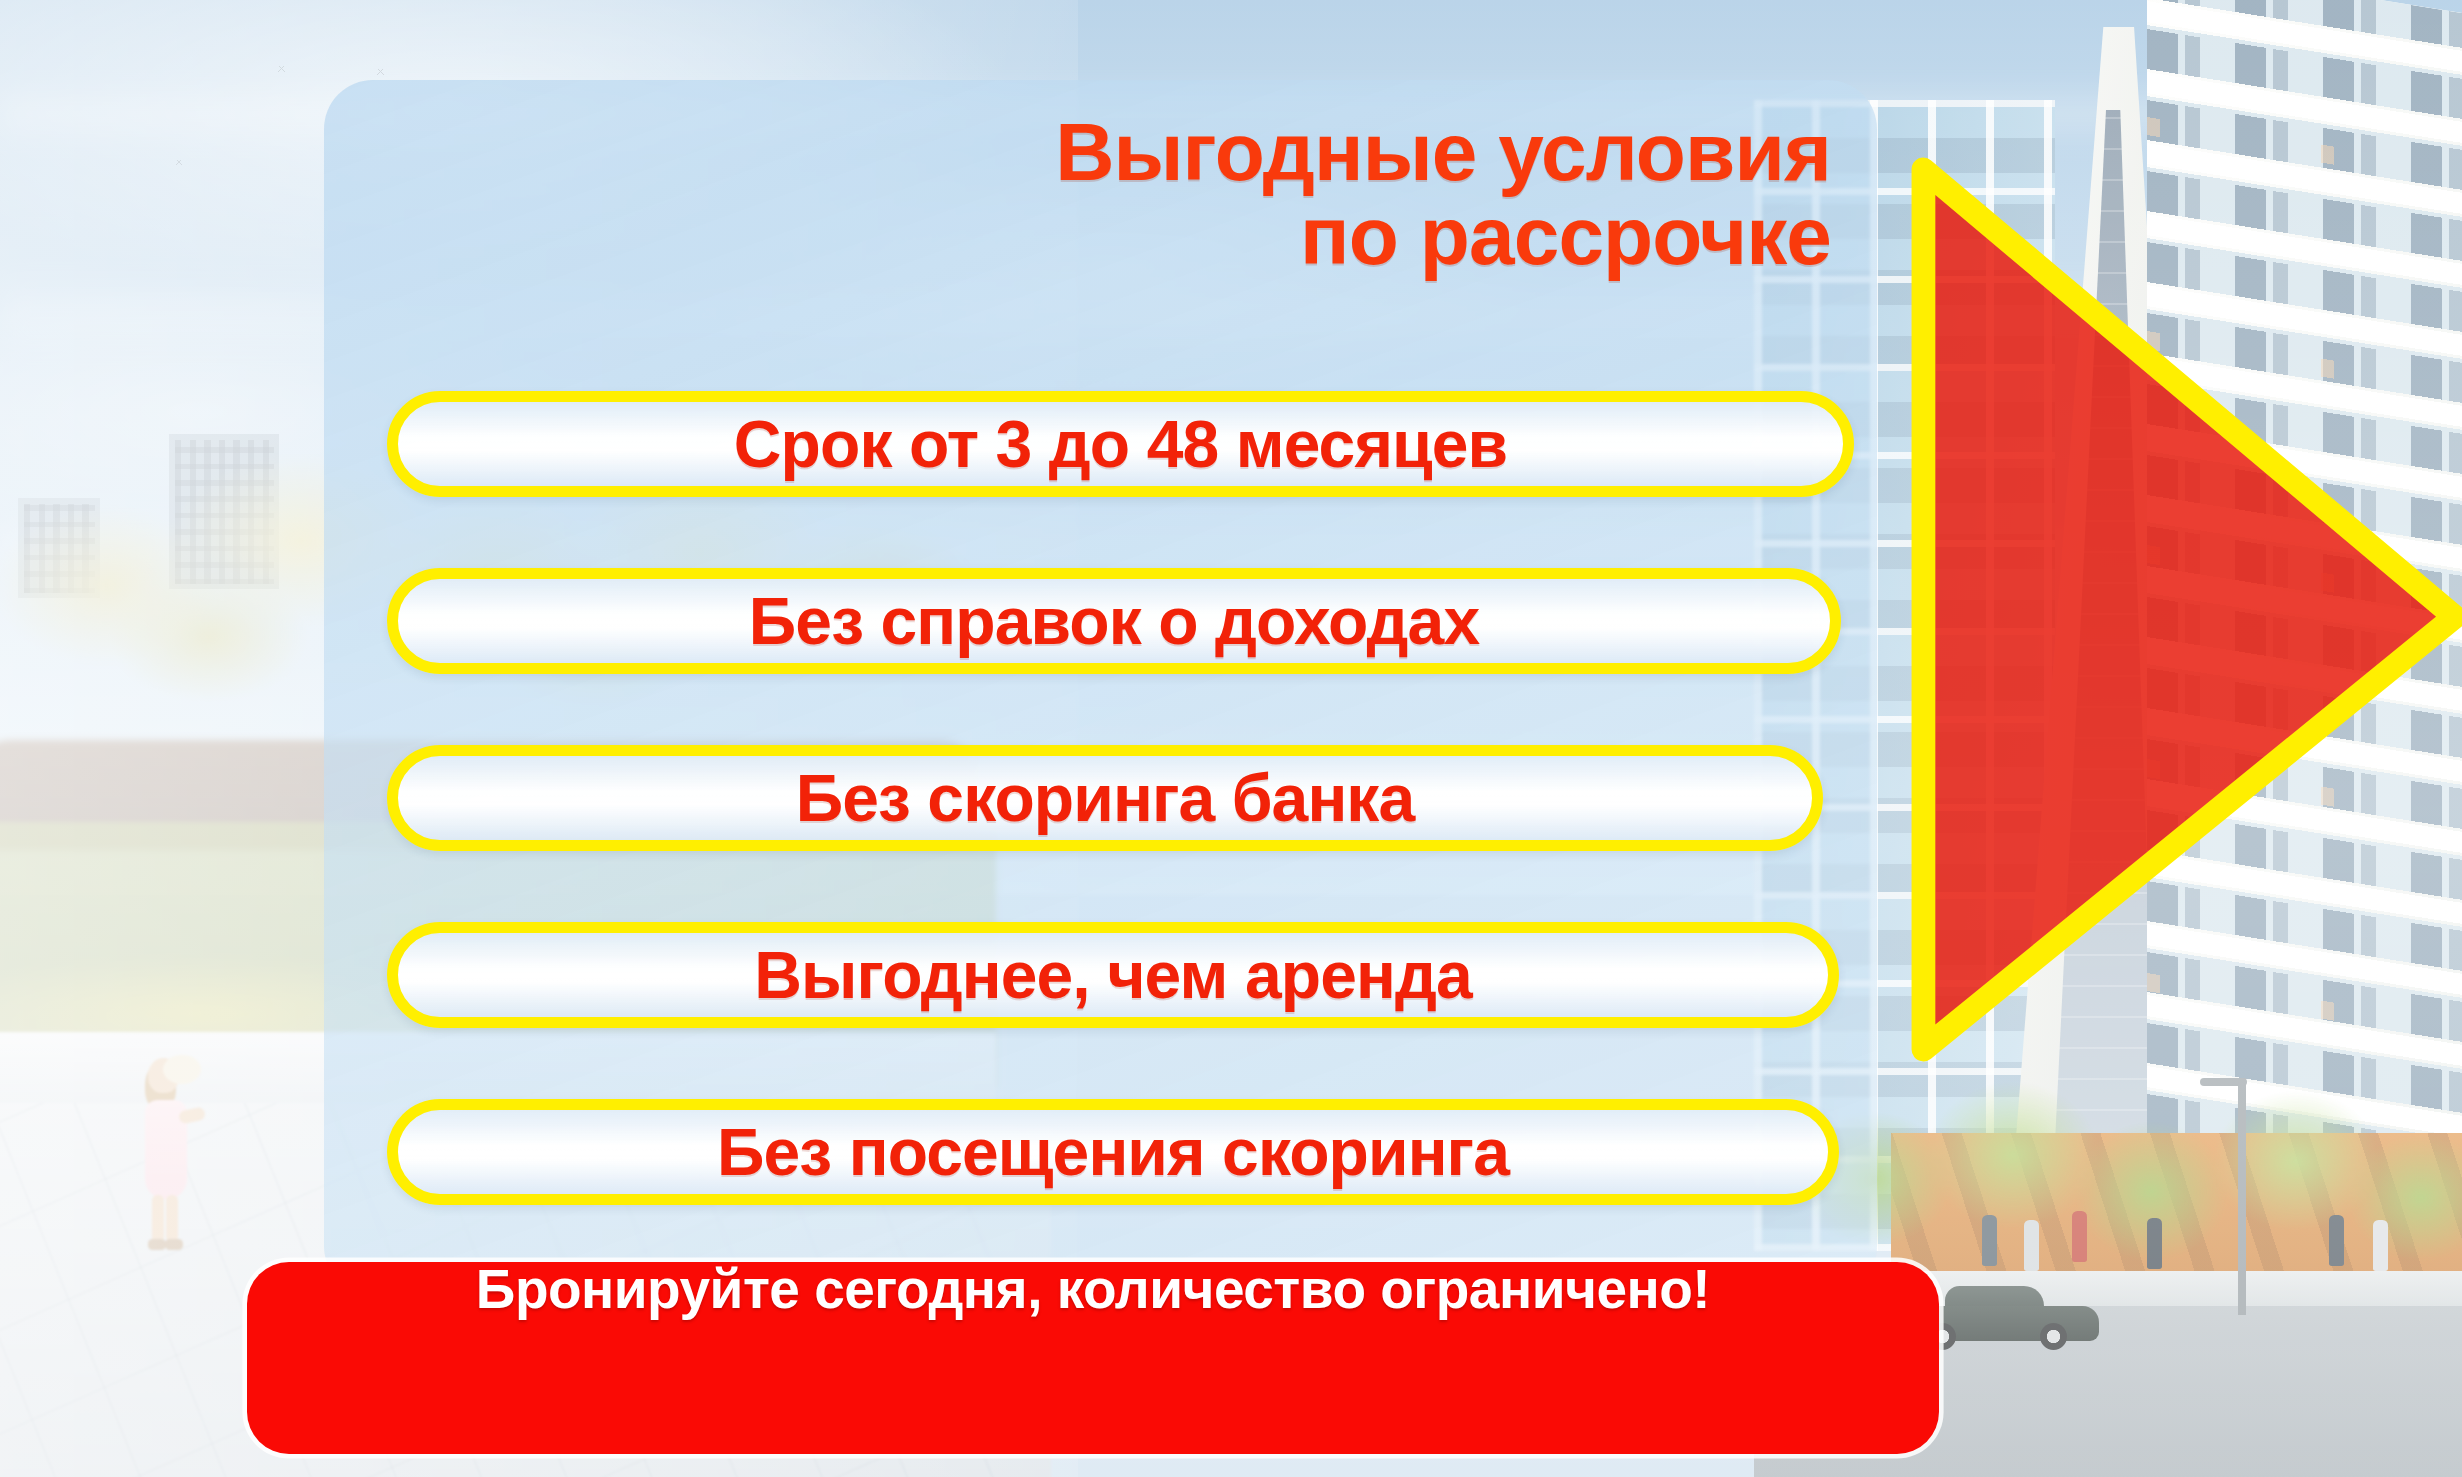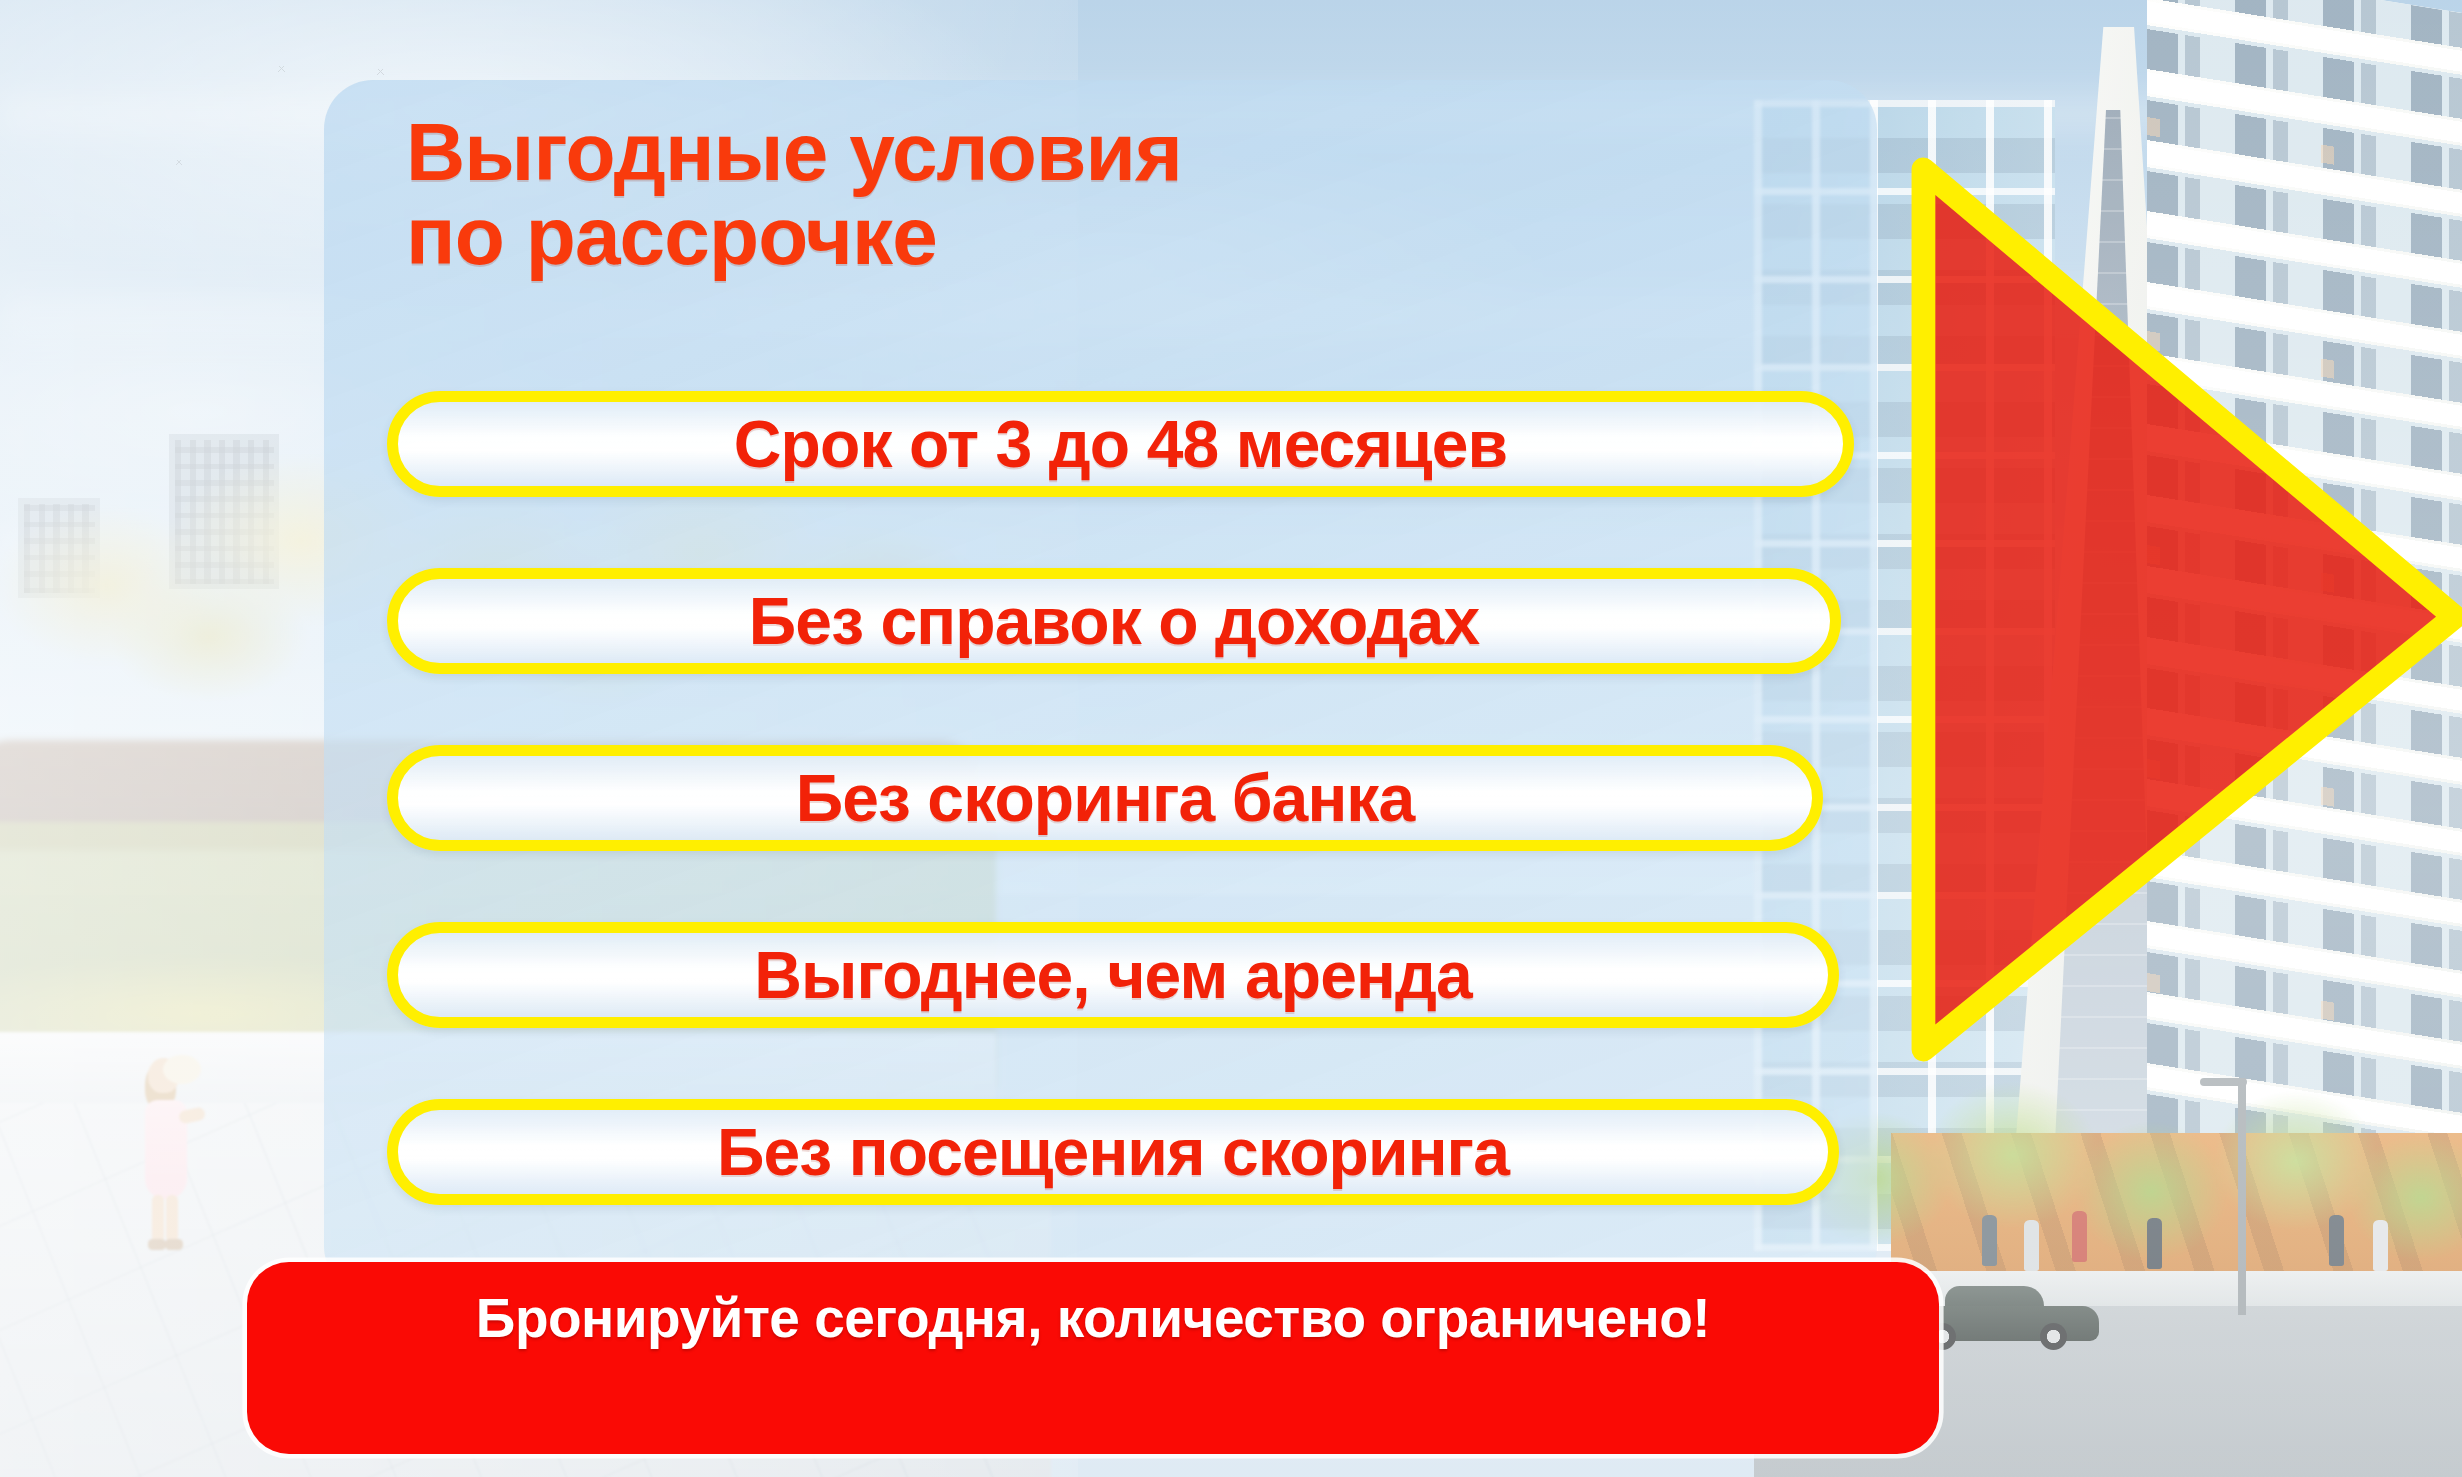--- a/index.html
+++ b/index.html
@@ -260,20 +260,21 @@
   
   .headline {
     position:absolute; left:406px; top:110px; width:1425px;
     color:#f93a0c;
     font-size:82px;
     font-weight:bold;
     line-height:1.02;
     letter-spacing:-0.9px;
     white-space:pre-line;
     text-shadow:0 1.8px 0 rgba(150,30,0,.18);
+    text-align:right;
   }
 
   
   .pills {
     position:absolute; left:387px; top:391px; width:1480px;
   }
   .pill {
     position:relative;
     height:106px;
     margin-bottom:71px;
@@ -307,21 +308,20 @@
   
   .cta {
     position:absolute;
     left:247px; top:1262px; width:1692px; height:192px;
     background:#fa0a05;
     border-radius:42px;
     box-shadow:0 0 0 4.6px rgba(255,255,255,.85);
     display:flex;
     align-items:flex-start;
     justify-content:center;
-    padding-top:29px;
   }
   .cta-text {
     color:#ffffff;
     font-weight:bold;
     font-size:55px;
     letter-spacing:-0.5px;
     white-space:nowrap;
     line-height:1;
     text-shadow:0 1.8px 2.7px rgba(90,0,0,.30);
   }

